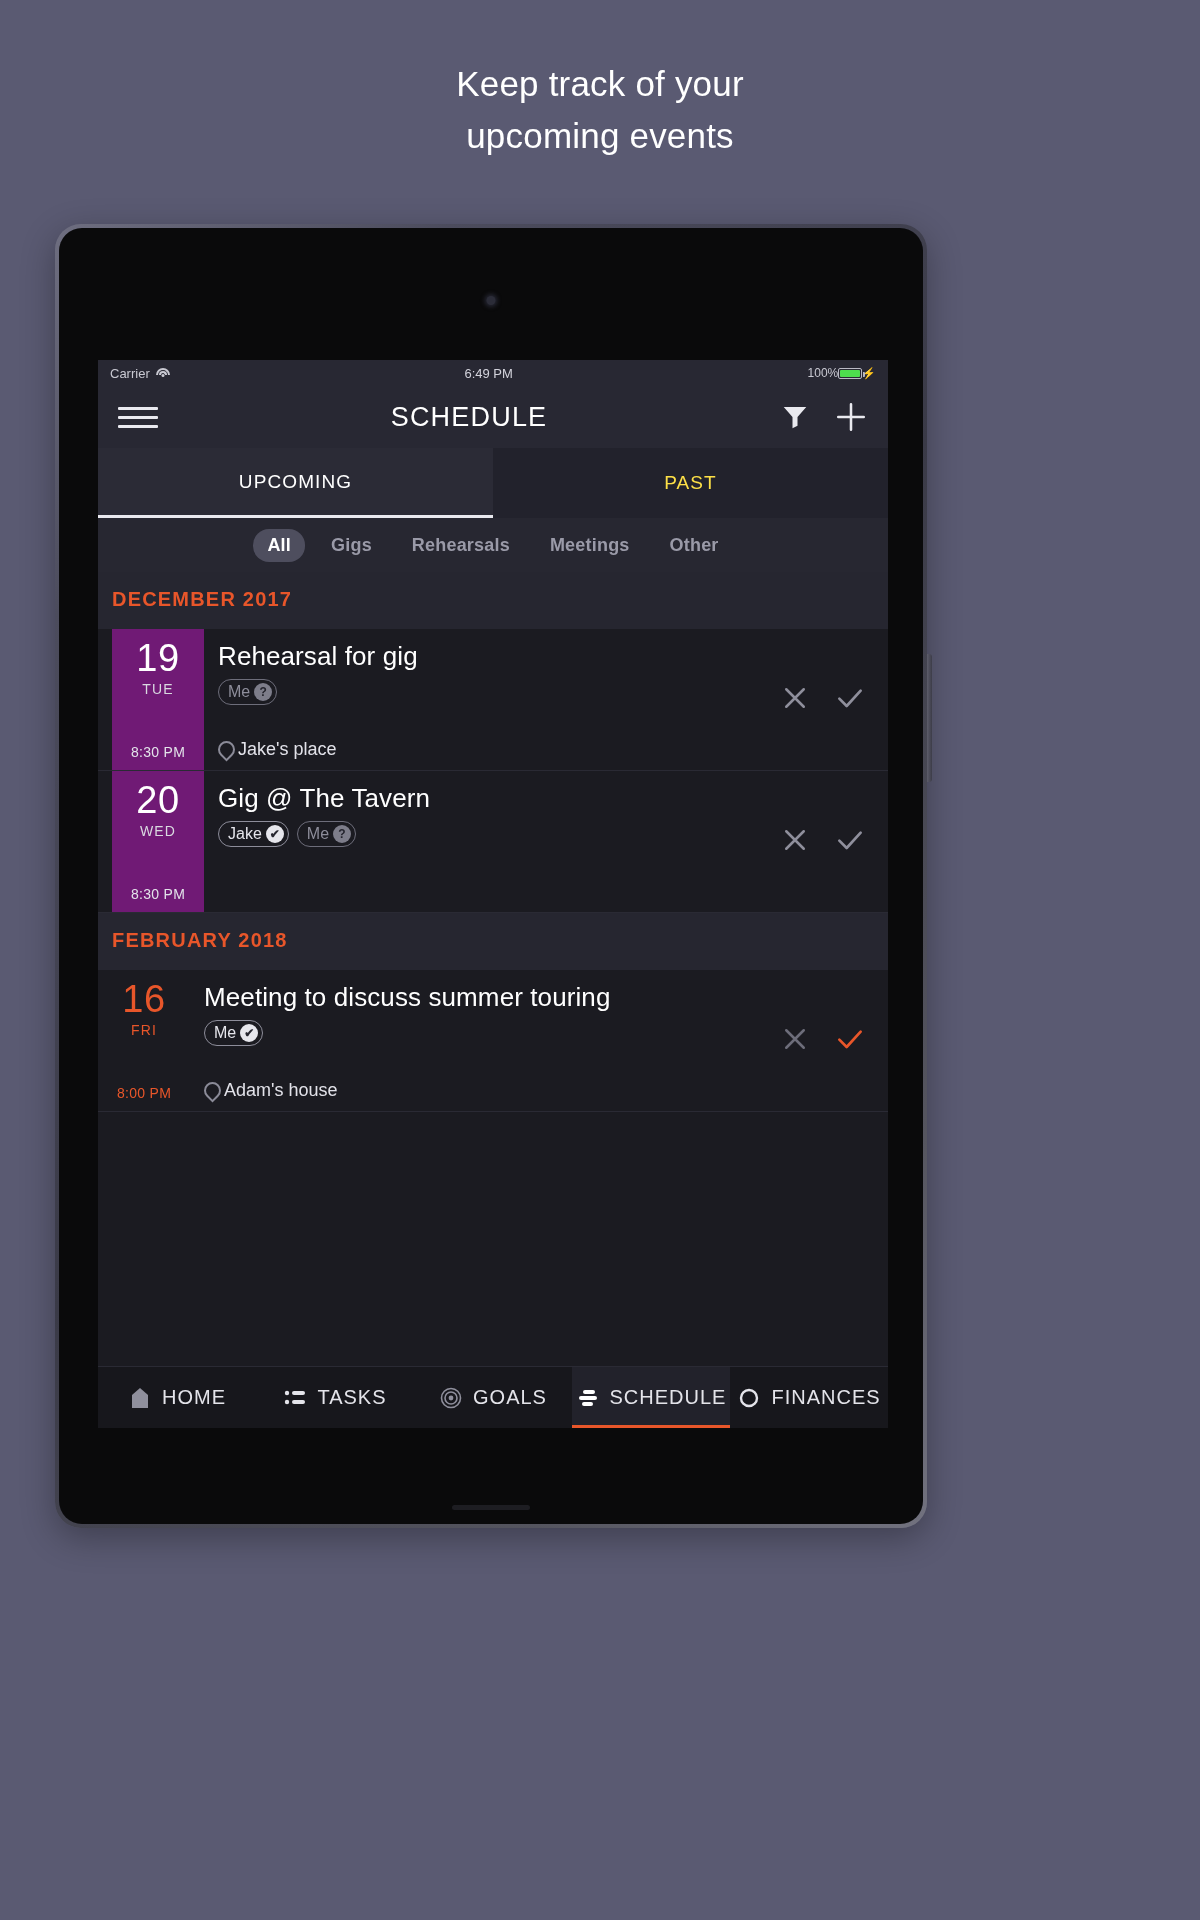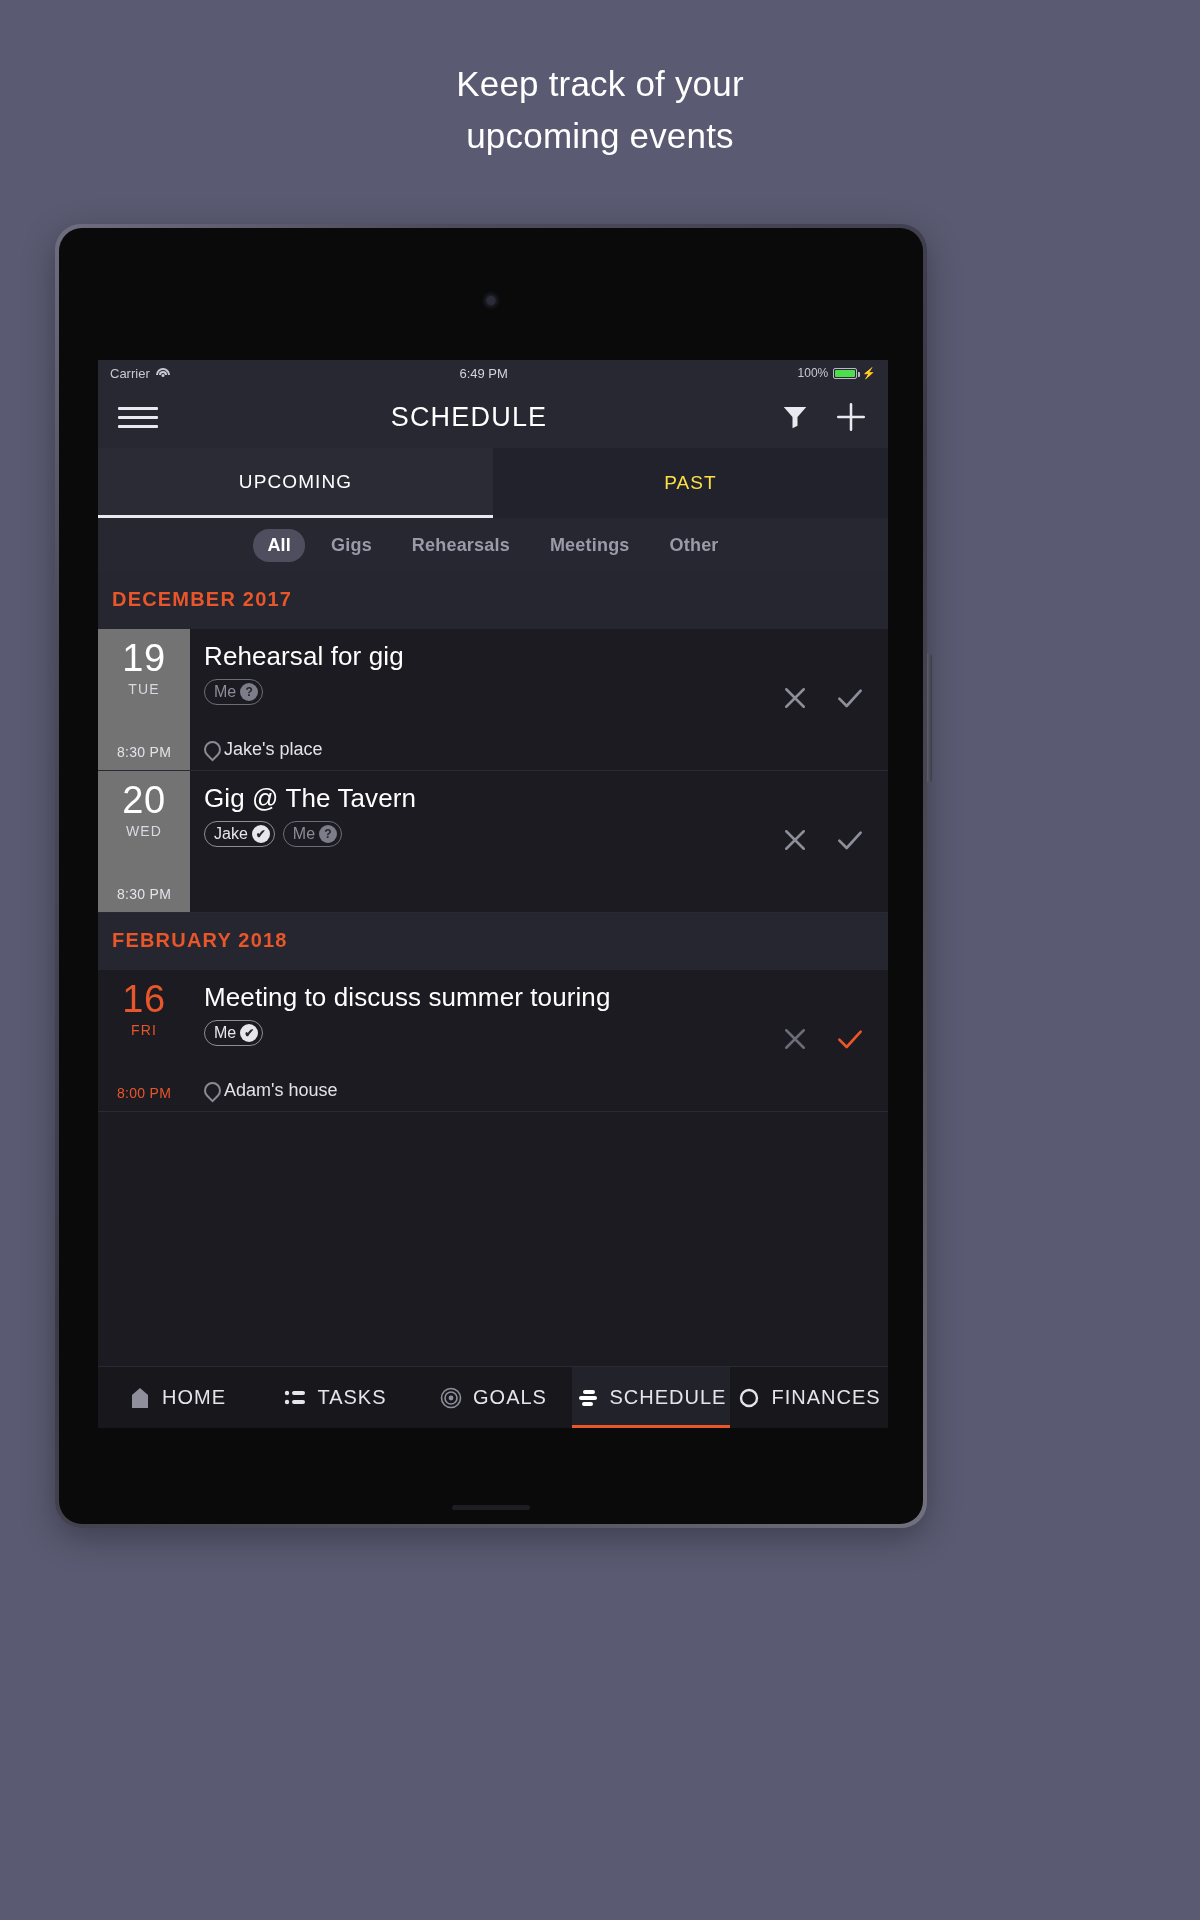--- a/index.html
+++ b/index.html
@@ -82,21 +82,21 @@
     display: flex;
     align-items: center;
     padding: 0 12px;
     color: #c9c9d2;
     font-size: 13px;
     flex-shrink: 0;
     justify-content: center;
   }
   .sb-left { display:flex; align-items:center; gap:6px; }
   .sb-center { flex:1; text-align:center; font-size:13px; color:#d3d3dc;}
-  .sb-right { display:flex; align-items:center; gap:5px; font-size:12px;}
+  .sb-right { display:flex; align-items:center; font-size:12px;}
   .wifi-icon { display:inline-block; width:14px; height:11px; position:relative; }
   .wifi-icon i { position:absolute; display:block; border:2px solid #c9c9d2;
      border-bottom:none; border-radius:50% 50% 0 0 / 100% 100% 0 0; left:50%; transform:translateX(-50%); }
   .wifi-icon i:nth-child(1){ width:14px; height:7px; top:0; }
   .wifi-icon i:nth-child(2){ width:8px; height:4px; top:3px; }
   .wifi-icon i:nth-child(3){ width:3px; height:3px; top:6px; border-radius:50%; background:#c9c9d2; border:none;}
   .battery {
     width: 24px; height: 11px;
     border: 1px solid #b9b9c4; border-radius: 2px;
     padding: 1px; position: relative;
@@ -164,21 +164,21 @@
     background: #1b1b21;
     border-bottom: 1px solid #2a2a34;
     min-height: 142px;
   }
   .date-col {
     width: 92px; flex-shrink:0;
     display:flex; flex-direction:column; align-items:center;
     padding: 8px 0 10px 0;
     position: relative;
   }
-  .date-col.green { background:#737373; }
+  .date-col.green { background:#701a75;margin-left:14px; }
   .date-col.plain { background:#1b1b21; }
   .date-day {
     font-size: 38px; line-height: 42px; font-weight: 400;
     color: #ffffff; letter-spacing: .5px;
   }
   .date-col.plain .date-day { color:#e8562a; }
   .date-dow {
     font-size: 14px; color:#d9d9e0; letter-spacing:1.1px; margin-top:2px;
   }
   .date-col.plain .date-dow { color:#e8562a; }

